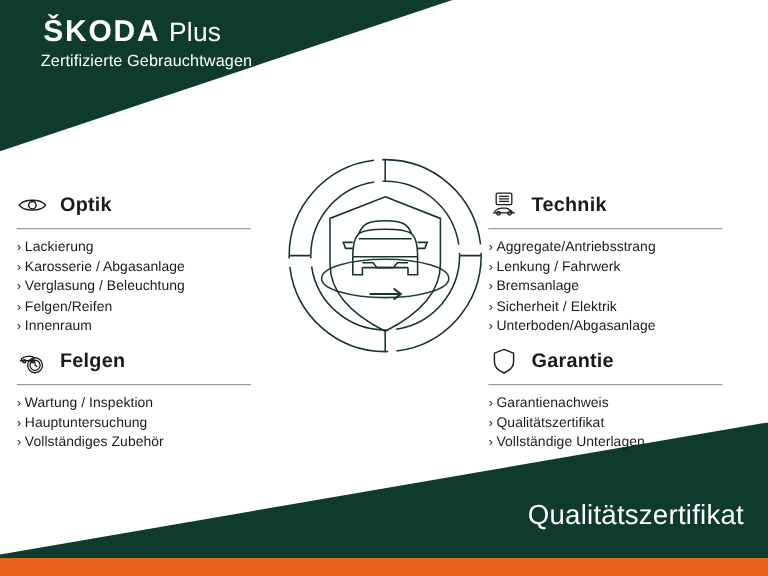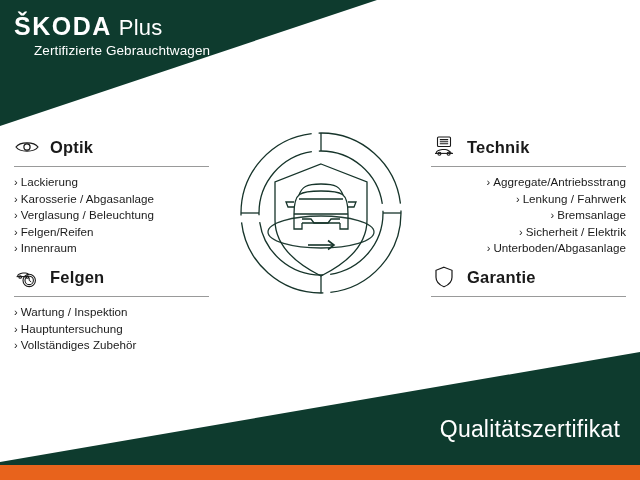--- a/index.html
+++ b/index.html
@@ -51,20 +51,21 @@
   .logo-block {
     position: absolute;
     left: 14px; top: 14px;
     z-index: 4;
     color: #ffffff;
   }
   .logo-line1 {
     display: flex;
     align-items: baseline;
     gap: 7px;
+    margin-left: 22px;
   }
   .logo-skoda {
     font-size: 25px;
     font-weight: 700;
     letter-spacing: 1.5px;
     line-height: 1;
   }
   .logo-plus {
     font-size: 22px;
     font-weight: 400;
@@ -78,23 +79,24 @@
     letter-spacing: 0.1px;
     line-height: 1.1;
     margin-left: 20px;
   }
 
   
   .col {
     position: absolute;
     z-index: 4;
     width: 195px;
+    margin-top: 24px;
   }
   .col-left  { left: 14px; }
-  .col-right { left: 431px; text-align: right; }
+  .col-right { left: 407px; }
   .row-top    { top: 132px; }
   .row-bottom { top: 262px; }
 
   .sec-head {
     display: flex;
     align-items: center;
     gap: 10px;
     height: 30px;
   }
   .sec-icon {
@@ -245,20 +247,25 @@
   <div class="col col-right row-bottom">
     <div class="sec-head">
       <span class="sec-icon">
         <svg width="26" height="26" viewBox="0 0 26 26" fill="none" stroke="#1a1a1a" stroke-width="1.2">
           <path d="M13 3.2 L21 6.3 V13.2 C21 17.6 17.6 20.9 13 22.8 C8.4 20.9 5 17.6 5 13.2 V6.3 Z"></path>
         </svg>
       </span>
       <span class="sec-title">Garantie</span>
     </div>
     <div class="sec-rule"></div>
+    <ul class="sec-list">
+      <li><span class="chev">›</span><span>Garantienachweis</span></li>
+      <li><span class="chev">›</span><span>Qualitätszertifikat</span></li>
+      <li><span class="chev">›</span><span>Vollständige Unterlagen</span></li>
+    </ul>
   </div>
 
   <div class="emblem">
     <svg width="170" height="170" viewBox="0 0 170 170" fill="none" stroke="#16342a" stroke-width="1.3" stroke-linecap="butt">
 
       <g>
         <path d="M85 5 A80 80 0 0 1 165 85" stroke-dasharray="119 7" stroke-dashoffset="3"></path>
         <path d="M165 85 A80 80 0 0 1 85 165" stroke-dasharray="119 7" stroke-dashoffset="3"></path>
         <path d="M85 165 A80 80 0 0 1 5 85" stroke-dasharray="119 7" stroke-dashoffset="3"></path>
         <path d="M5 85 A80 80 0 0 1 85 5" stroke-dasharray="119 7" stroke-dashoffset="3"></path>

